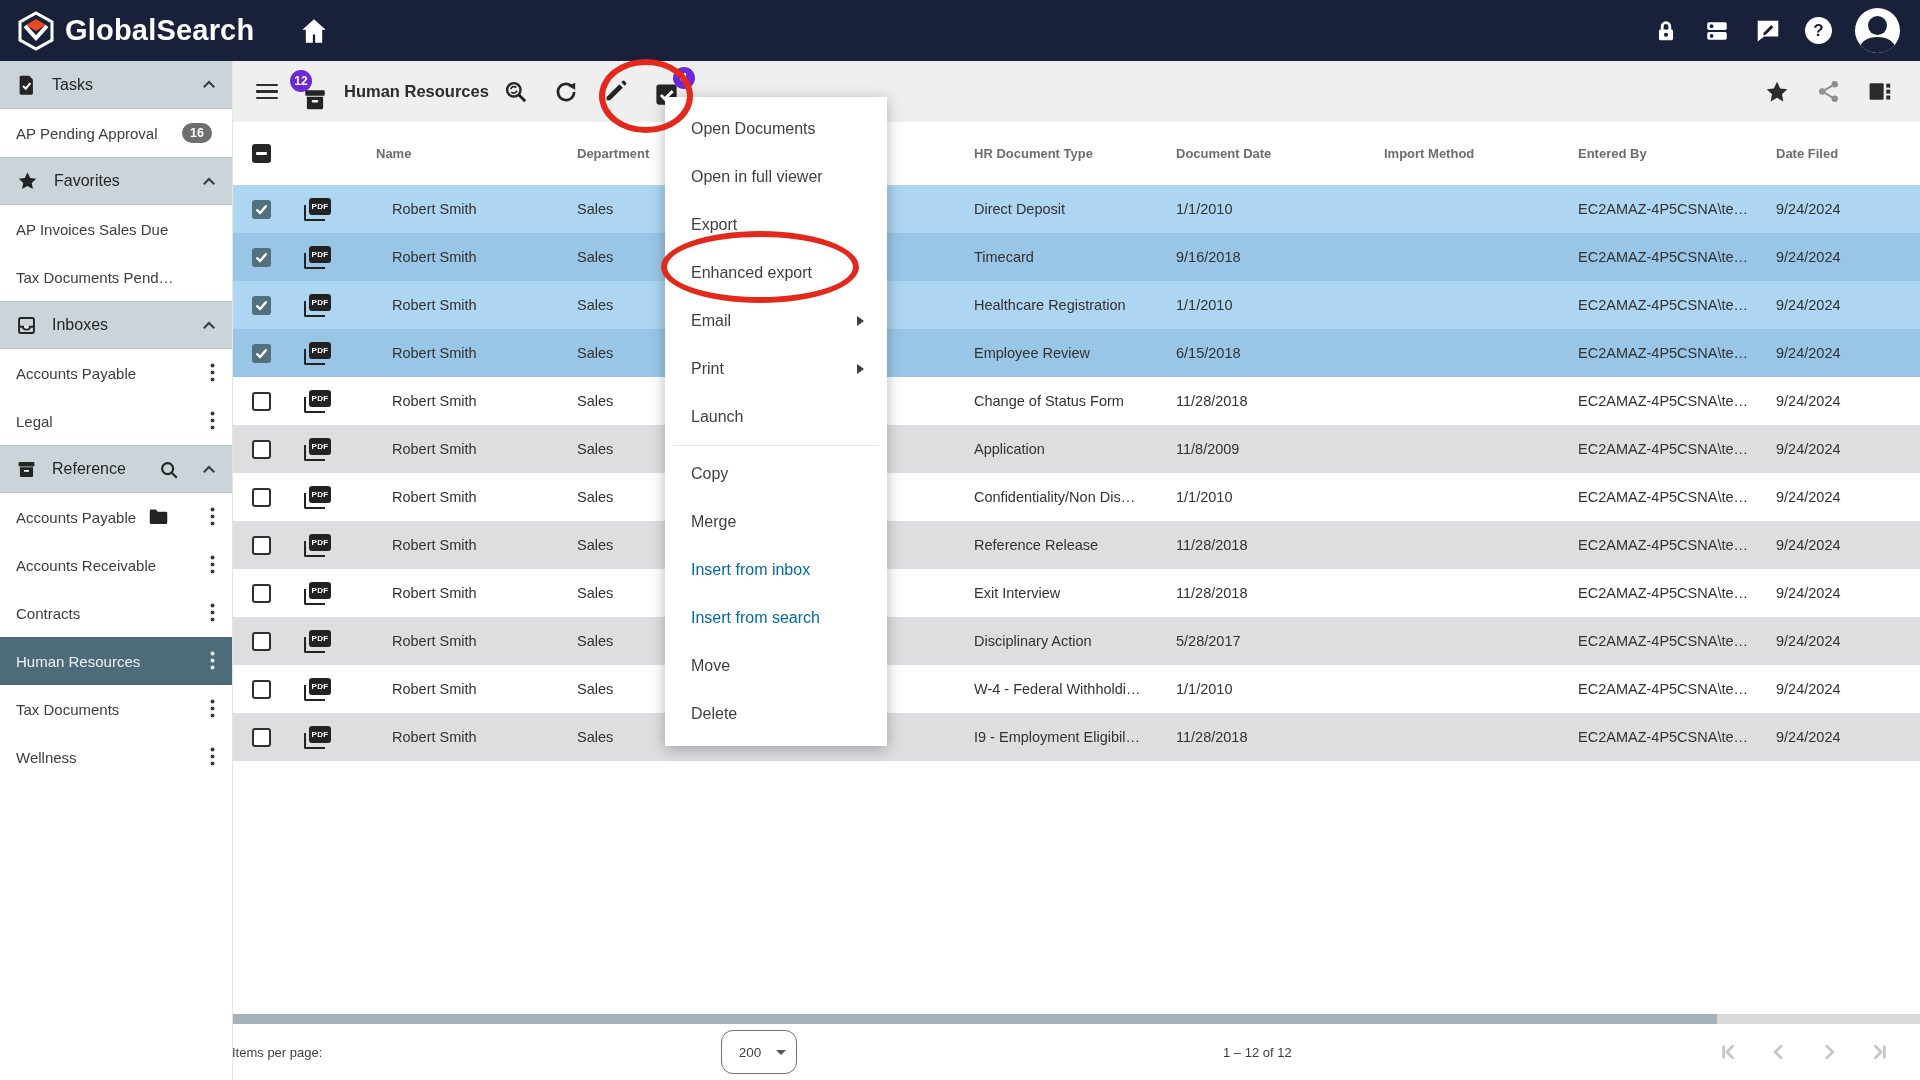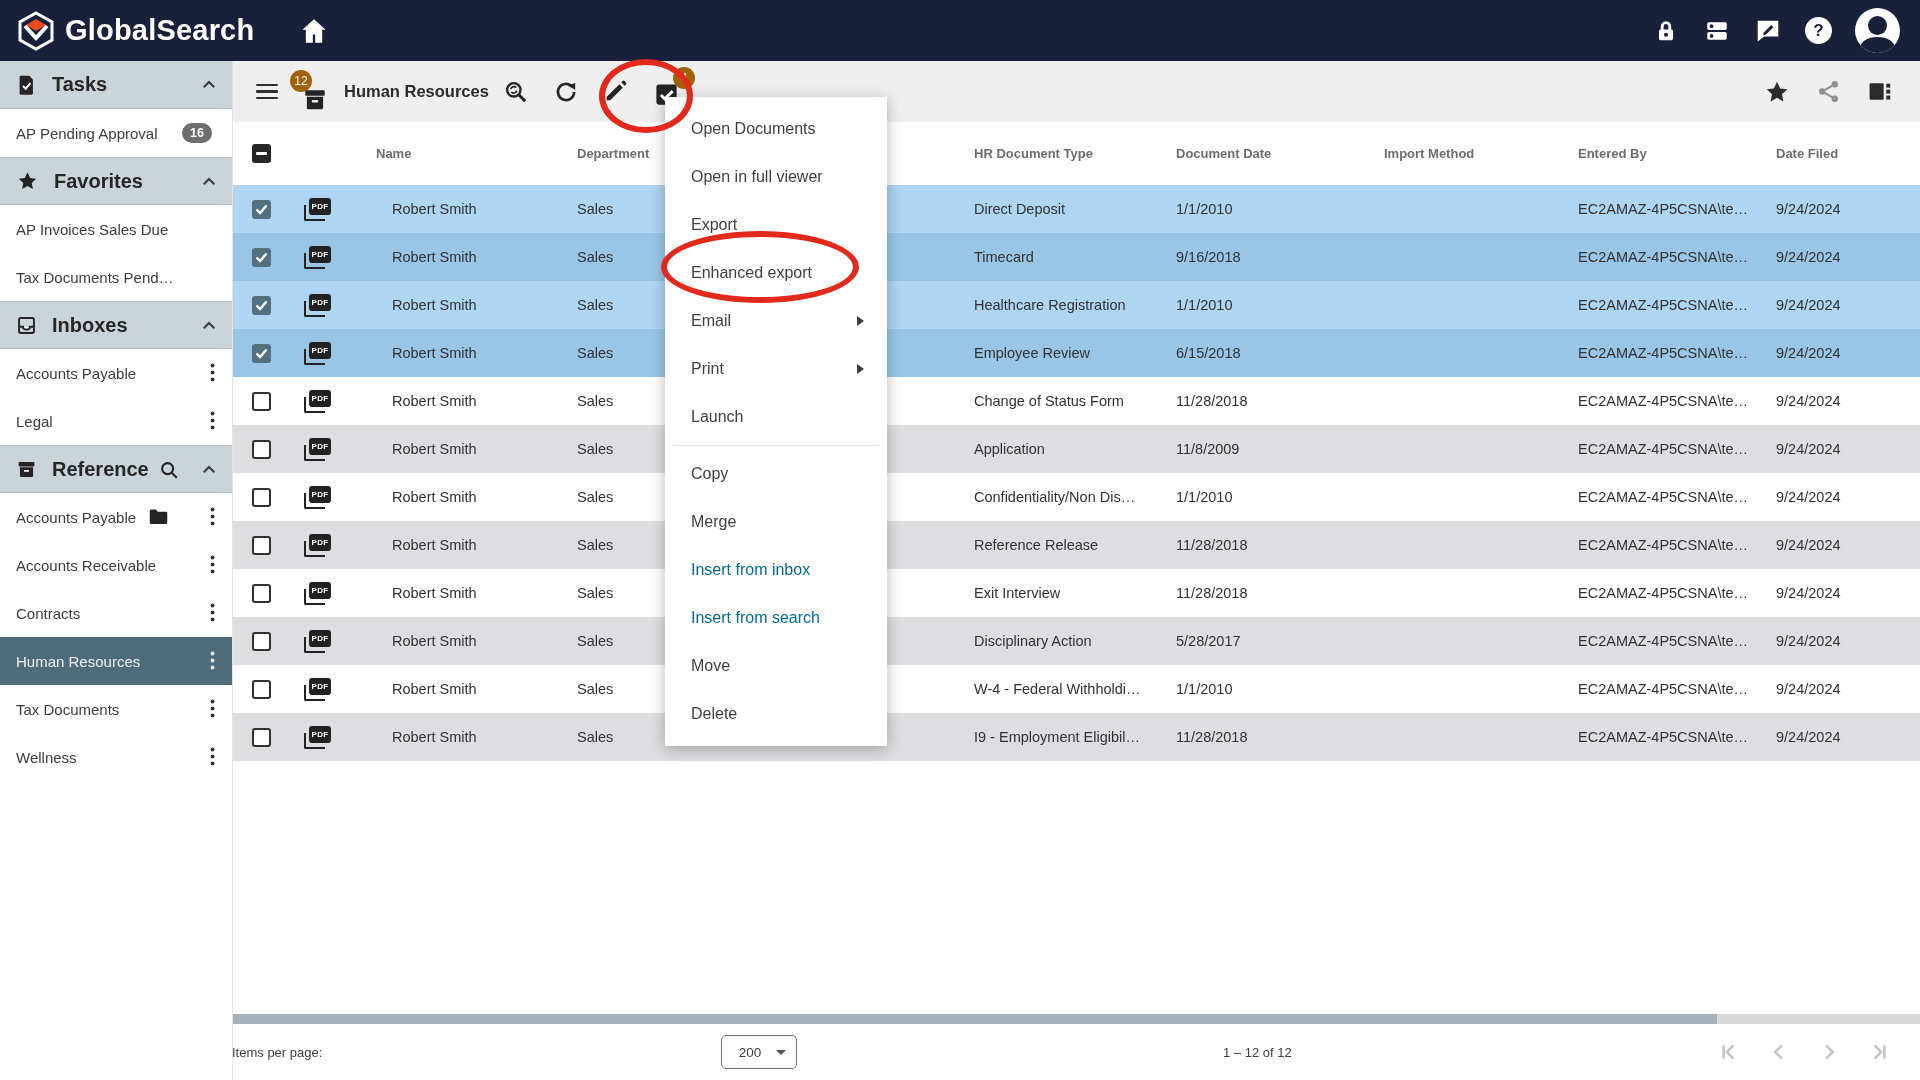--- a/index.html
+++ b/index.html
@@ -20,42 +20,42 @@
   .avatar{width:45px;height:45px;border-radius:50%;background:#fff;position:relative;overflow:hidden}
   .avatar .head{position:absolute;left:13px;top:8px;width:19px;height:19px;border-radius:50%;background:#18203a}
   .avatar .body{position:absolute;left:5px;top:29px;width:35px;height:22px;border-radius:50%;background:#18203a}
 
   
   .sidebar{position:absolute;left:0;top:61px;width:232px;bottom:0;background:#fff;z-index:4;
            border-right:1px solid #e4e4e4}
   .side-row{height:48px;display:flex;align-items:center;position:relative;
             padding-left:16px;box-sizing:border-box;cursor:pointer}
   .side-header{background:#cbd4d9;border-top:1px solid #b6c1c7;border-bottom:1px solid #b6c1c7;
-               font-size:20px;font-weight:700;color:#262626}
+               font-size:16px;font-weight:400;color:#262626}
   .side-header:first-child{border-top:none}
   .hdr-icon{margin-right:15px;display:flex}
   .hdr-chev{position:absolute;right:14px;top:15px}
   .hdr-search{position:absolute;right:52px;top:13px}
   .side-item{font-size:15px;color:#3d3d3d}
   .side-item .label{white-space:nowrap;overflow:hidden;text-overflow:ellipsis;max-width:158px}
   .side-item .folder{margin-left:12px;display:flex}
   .count-badge{position:absolute;right:20px;top:14px;background:#6e6e6e;color:#fff;font-size:12.5px;
                font-weight:700;border-radius:10px;padding:3px 8px;line-height:14px}
   .kebab{position:absolute;right:17px;top:14px}
   .side-item.selected{background:#4d6b78;color:#eef3f5}
   .side-item.selected .kebab circle{fill:#eef3f5}
 
   
   .toolbar{position:absolute;left:232px;top:61px;right:0;height:61px;background:#efefef;
            display:flex;align-items:center}
   .hamburger{margin-left:24px;cursor:pointer}
   .hamburger i{display:block;width:22px;height:2.6px;background:#2e2e2e;border-radius:1px;margin:4px 0}
   .tool-badge-wrap{position:relative;margin-left:16px;width:38px;height:40px;cursor:pointer}
   .tool-badge-wrap .boxicon{position:absolute;left:8px;top:14px}
-  .num-badge{position:absolute;background:#a16207;color:#fff;font-size:12px;font-weight:400;
+  .num-badge{position:absolute;background:#6d28d9;color:#fff;font-size:12px;font-weight:700;
              width:22px;height:22px;border-radius:50%;display:flex;align-items:center;justify-content:center}
   .badge-tl{left:-4px;top:-2px}
   .page-title{margin-left:12px;font-size:16.5px;font-weight:700;color:#2b2b2b;white-space:nowrap}
   .tool-icon{margin-left:24px;width:26px;height:26px;display:flex;align-items:center;justify-content:center;cursor:pointer}
   .tool-icon.first{margin-left:14px}
   .msel-wrap{position:relative;margin-left:24px;width:30px;height:34px;cursor:pointer}
   .msel-wrap .badge-tr{right:-12px;top:-8px}
   .toolbar-right{margin-left:auto;display:flex;align-items:center;gap:25px;padding-right:28px}
 
   
@@ -100,21 +100,21 @@
   
   .ann{position:absolute;border:6px solid #e2291c;border-radius:50%;z-index:50;box-sizing:border-box;pointer-events:none}
   .ann1{left:599px;top:59px;width:94px;height:74px}
   .ann2{left:661px;top:231px;width:198px;height:72px}
 
   
   .hscroll{position:absolute;left:232px;right:0;top:1014px;height:10px;background:#d9d9d9}
   .hthumb{position:absolute;left:0;top:0;height:10px;width:1485px;background:#a6b2bb;cursor:pointer}
   .footer{position:absolute;left:232px;right:0;top:1024px;height:56px;background:#fff;
           display:flex;align-items:center;justify-content:space-between;font-size:13px;color:#3e3e3e}
-  .pagesize-box{margin-left:14px;width:76px;height:34px;border:1px solid #6f6f6f;border-radius:5px;
+  .pagesize-box{margin-left:14px;width:76px;height:44px;border:1px solid #6f6f6f;border-radius:12px;
                 display:flex;align-items:center;box-sizing:border-box;cursor:pointer}
   .pagesize-box .val{padding-left:17px;font-size:13.5px}
   .caret{margin-left:15px;width:0;height:0;border-top:5px solid #555;
          border-left:5px solid transparent;border-right:5px solid transparent}
   .range{margin-left:42px}
   .pager{display:flex;align-items:center;gap:24px;margin-left:40px;padding-right:28px}
   .pager .pbtn{width:26px;height:26px;display:flex;align-items:center;justify-content:center;cursor:default}
 </style>
 </head>
 <body>

